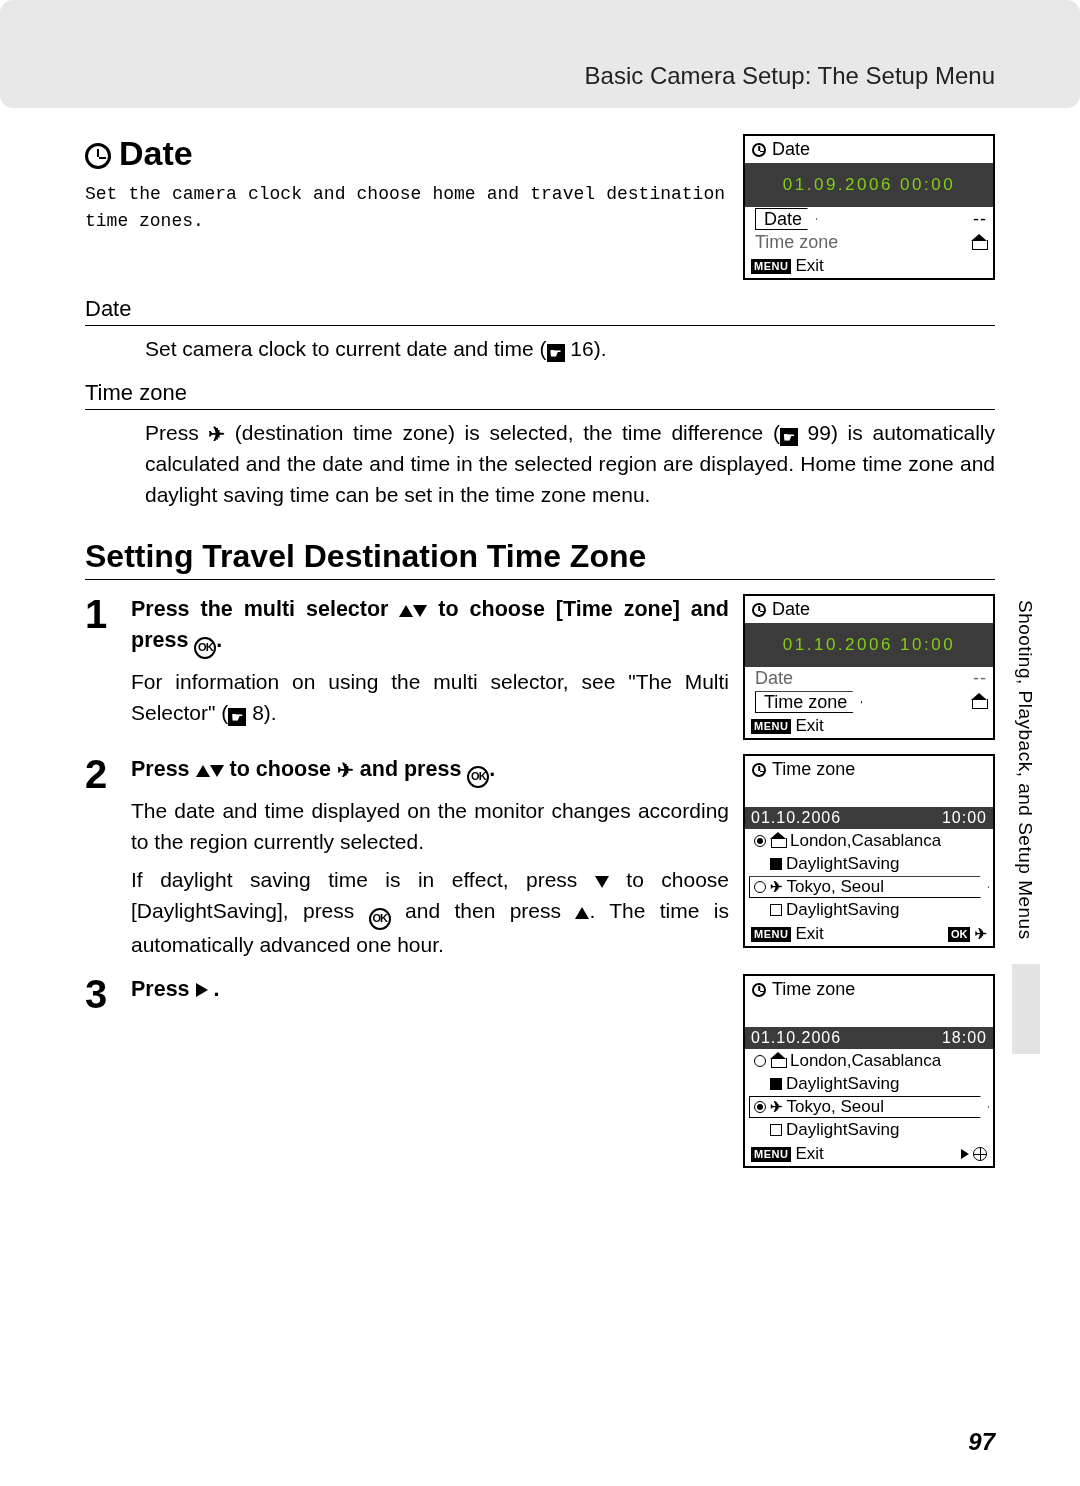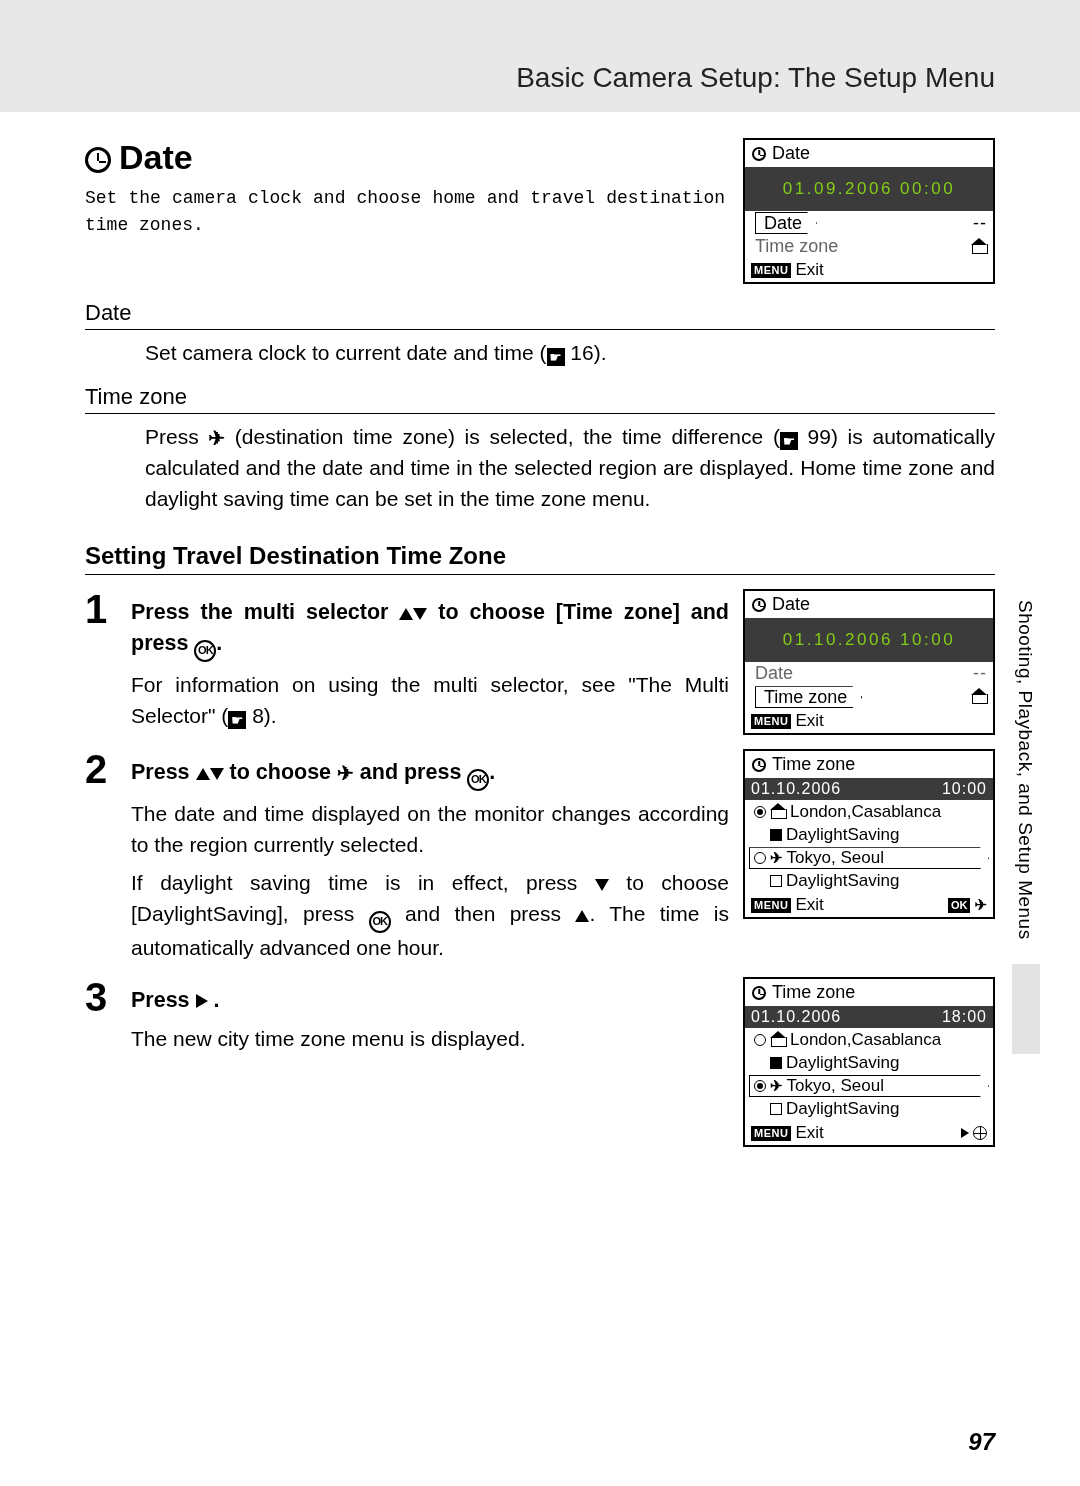--- a/index.html
+++ b/index.html
@@ -14,22 +14,23 @@
     height: 1486px;
     position: relative;
     background: #fff;
     padding: 0 85px 0 85px;
   }
   .topband {
     background: #e8e8e8;
     margin: 0 -85px;
     padding: 62px 85px 18px 85px;
     text-align: right;
-    font-size: 28px;
+    font-size: 24px;
     color: #222;
+    border-radius: 13px;
   }
   .content {
     padding-top: 26px;
   }
   .heading-row {
     display: flex;
     align-items: flex-start;
     gap: 18px;
   }
   .left-col { flex: 1; }
@@ -108,42 +109,42 @@
   .def-term { font-size: 22px; margin-bottom: 4px; border-bottom: 1px solid #000; padding-bottom: 3px; }
   .def-body { font-size: 21px; line-height: 1.45; padding-left: 60px; text-align: justify; padding-top:4px;}
   .ref-chip {
     display:inline-block; background:#000; color:#fff; font-size:14px;
     width:18px; height:18px; line-height:18px; text-align:center; vertical-align: -2px;
   }
   .plane {
     display:inline-block; font-size:20px; font-weight:bold; vertical-align:-1px;
   }
 
-  .sub-h { font-size: 24px; font-weight: bold; margin: 28px 0 4px; }
+  .sub-h { font-size: 32px; font-weight: bold; margin: 28px 0 4px; }
   .rule { border-top: 1px solid #000; margin-bottom: 14px; }
 
   .step { display: flex; gap: 14px; margin-bottom: 14px; align-items: flex-start; }
   .step-num { font-size: 40px; font-weight: bold; line-height: 1; width: 32px; }
   .step-body { flex: 1; font-size: 21px; line-height: 1.45; }
   .step-body .bold { font-weight: bold; font-size: 21.5px; text-align: justify; }
   .step-body p { margin: 8px 0 0; text-align: justify; }
   .step .lcd-side { width: 252px; flex-shrink: 0; }
-  .step .mid { flex: 1; margin-top: 8px; }
+  .step .mid { flex: 1; }
 
   .tri-up, .tri-down, .tri-right {
     display:inline-block; width:0; height:0; vertical-align: -1px;
   }
   .tri-up   { border-left:7px solid transparent; border-right:7px solid transparent; border-bottom:12px solid #000; }
   .tri-down { border-left:7px solid transparent; border-right:7px solid transparent; border-top:12px solid #000; }
   .tri-right{ border-top:7px solid transparent; border-bottom:7px solid transparent; border-left:12px solid #000; }
   .ok-circ {
     display:inline-flex; width:22px; height:22px; border:2.5px solid #000; border-radius:50%;
     align-items:center; justify-content:center; font-size:11px; font-weight:bold; vertical-align:-4px; letter-spacing:-1px;
   }
-  .tz-dark { background:#3b3b3b; color:#fff; padding:2px 6px; font-size:16px; display:flex; justify-content:space-between; letter-spacing:1px;}
+  .tz-dark { background:#3b3b3b; color:#fff; padding:2px 6px; font-size:16px; display:flex; justify-content:space-between; letter-spacing:1px;margin-top:24px;}
   .tz-item { border:1px solid transparent; margin:1px 4px; padding:0 4px; display:flex; align-items:center; gap:4px; font-size:17px;}
   .tz-item.boxed { border:1px solid #000; clip-path: polygon(0 0, calc(100% - 9px) 0, 100% 50%, calc(100% - 9px) 100%, 0 100%); padding-right:12px; }
   .radio { width:12px; height:12px; border:1.5px solid #000; border-radius:50%; display:inline-block; position:relative;}
   .radio.filled::after{ content:""; position:absolute; inset:2px; background:#000; border-radius:50%;}
   .chk { width:12px; height:12px; border:1.5px solid #000; display:inline-block; }
   .chk.filled { background:#000; }
 
   .side-tab-gray {
     position:absolute; right:40px; top:964px; width:28px; height:90px; background:#e3e3e3;
   }
@@ -306,21 +307,20 @@
         </div>
       </div>
     </div>
 
     <div class="step">
       <div class="step-num">3</div>
       <div class="mid step-body">
         <div class="bold">
           <span>Press </span><span class="tri-right"></span> <span>.</span>
         </div>
-        <p>The new city time zone menu is displayed.</p>
       </div>
       <div class="lcd-side">
         <div class="lcd">
           <div class="lcd-title">
               <span class="sm-clock"></span>
               <span>Time zone</span>
             </div>
           <div class="tz-dark">
               <span>01.10.2006</span>
               <span>18:00</span>

